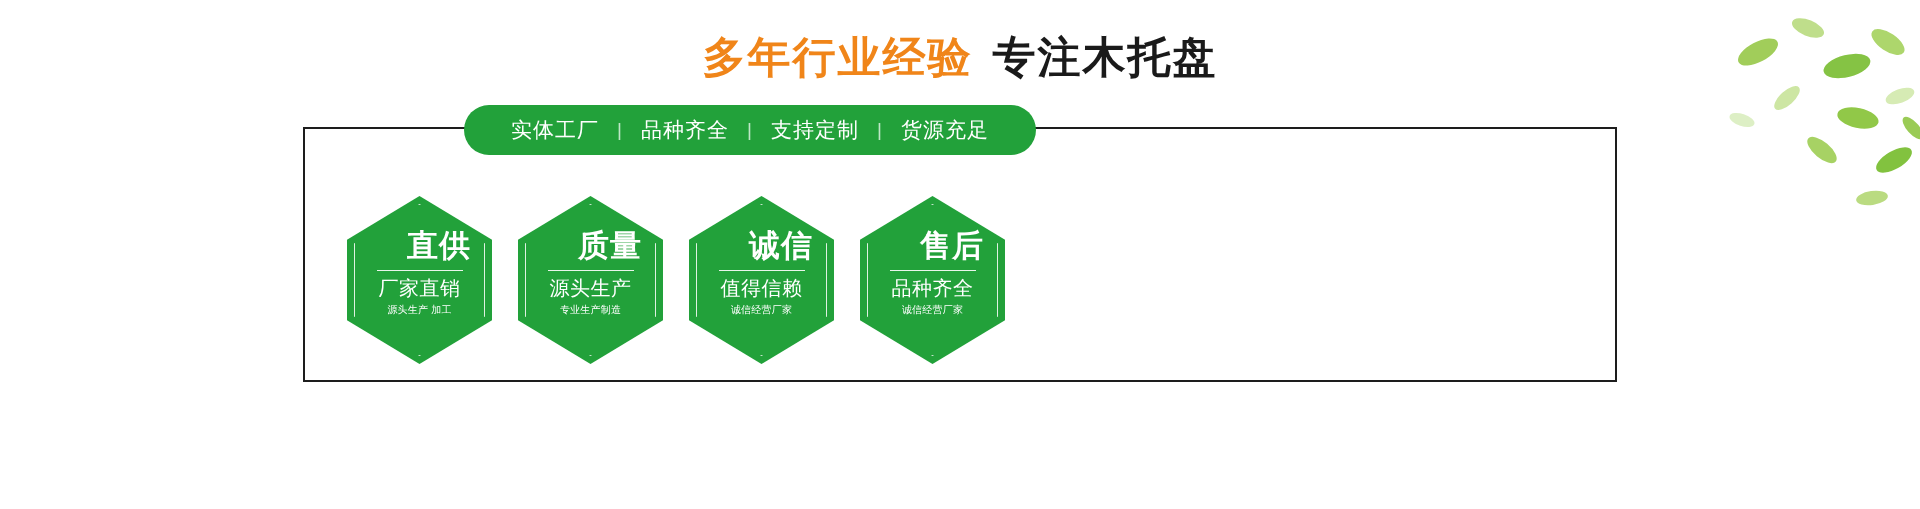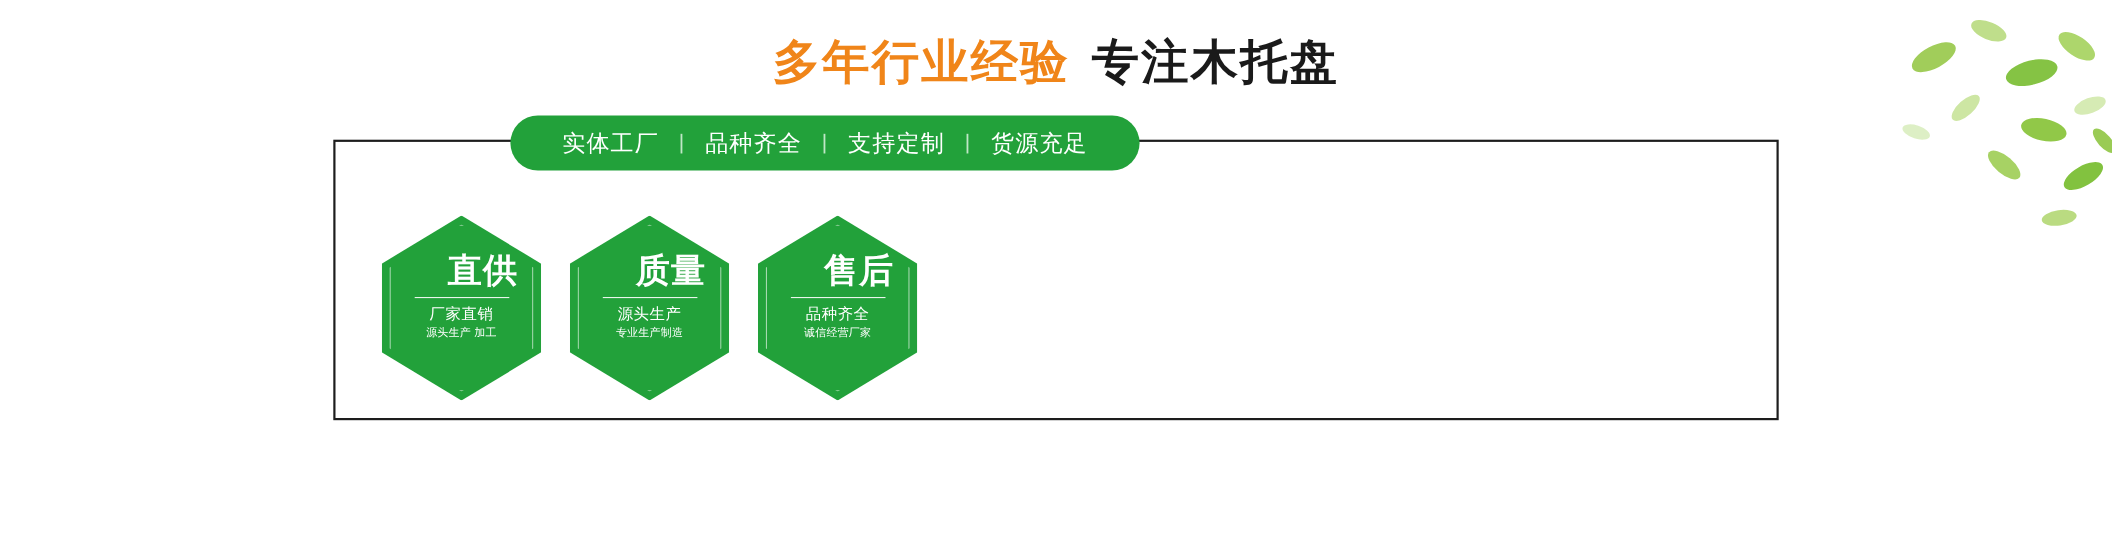--- a/index.html
+++ b/index.html
@@ -74,21 +74,21 @@
   }
   .hex-title {
     font-size:31px; font-weight:bold; line-height:1.05;
     letter-spacing:1px; white-space:nowrap;margin-left:39px;
   }
   .hex-divider {
     width:86px; height:1px; background:rgba(255,255,255,.9);
     margin:7px 0 6px 0;
   }
   .hex-sub {
-    font-size:14px; line-height:1.15; white-space:nowrap;
+    font-size:20px; line-height:1.15; white-space:nowrap;
     letter-spacing:.5px;
   }
   .hex-note {
     font-size:10px; line-height:1.2; margin-top:4px;
     white-space:nowrap; letter-spacing:.2px;
   }
 </style>
 </head>
 <body>
 
@@ -144,20 +144,30 @@
       <div class="hex-shape"></div>
       <div class="hex-inner-line"></div>
       <div class="hex-content">
         <div class="hex-title">质量</div>
         <div class="hex-divider"></div>
         <div class="hex-sub">源头生产</div>
         <div class="hex-note">专业生产制造</div>
       </div>
     </div>
 
+    <div class="hex">
+      <div class="hex-shape"></div>
+      <div class="hex-inner-line"></div>
+      <div class="hex-content">
+        <div class="hex-title">诚信</div>
+        <div class="hex-divider"></div>
+        <div class="hex-sub">值得信赖</div>
+        <div class="hex-note">诚信经营厂家</div>
+      </div>
+    </div>
 
 
     <div class="hex">
       <div class="hex-shape"></div>
       <div class="hex-inner-line"></div>
       <div class="hex-content">
         <div class="hex-title">售后</div>
         <div class="hex-divider"></div>
         <div class="hex-sub">品种齐全</div>
         <div class="hex-note">诚信经营厂家</div>

